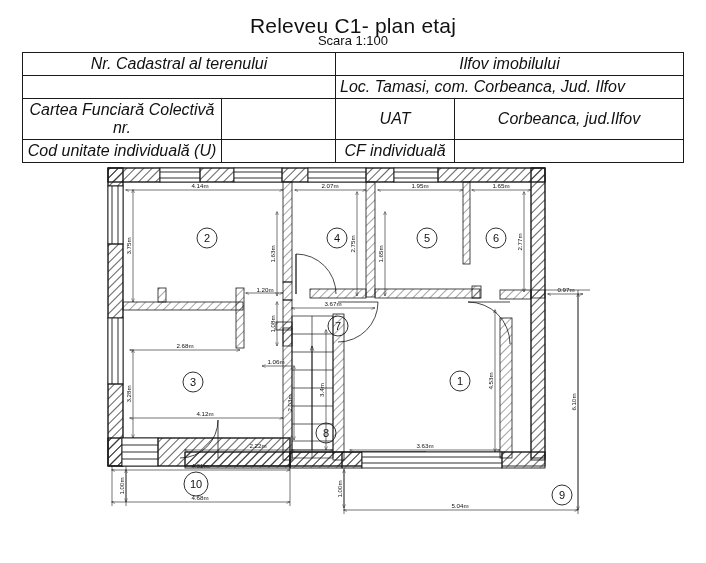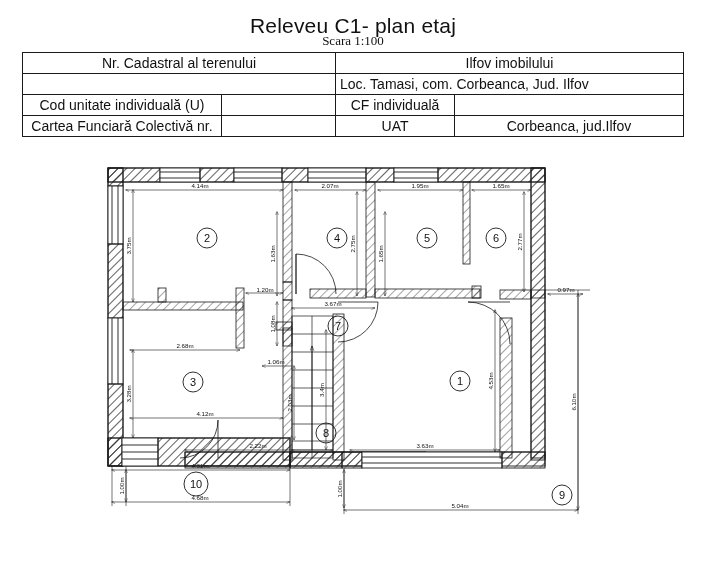--- a/index.html
+++ b/index.html
@@ -3,25 +3,25 @@
 <meta charset="utf-8">
 <style>
   html,body{margin:0;padding:0;background:#fff;}
   body{width:706px;height:563px;position:relative;
        font-family:"Liberation Sans","DejaVu Sans",sans-serif;color:#111;overflow:hidden;}
   #doc{position:absolute;inset:0;}
 
   .title{position:absolute;left:0;top:6px;width:706px;text-align:center;
          font-size:21px;letter-spacing:.2px;margin-top:8px;}
   .subtitle{position:absolute;left:0;top:33px;width:706px;text-align:center;
-            font-size:13px;font-family:Liberation Serif, serif;}
+            font-size:13px;}
 
   
   table.cad{position:absolute;left:22px;top:52px;width:662px;border-collapse:collapse;
-            font-size:14px;}
+            font-size:16px;font-style:italic;}
   table.cad td{border:1px solid #1a1a1a;padding:2px 4px;height:13px;}
   td.c{text-align:center;}
   td.l{text-align:left;padding-left:8px;margin-left:44px;}
   td.tall{height:30px;vertical-align:bottom;}
 
   
   #plan{position:absolute;left:0;top:150px;width:706px;height:410px;}
   svg{display:block;}
   text{font-family:"Liberation Sans","DejaVu Sans",sans-serif;fill:#111;}
   .dim{font-size:6.2px;}
@@ -40,30 +40,30 @@
     <tbody>
         <tr>
       <td class="c" colspan="2">Nr. Cadastral al terenului</td>
       <td class="c" colspan="2">Ilfov imobilului</td>
     </tr>
     <tr>
       <td class="tall" colspan="2"></td>
       <td class="tall l" colspan="2">Loc. Tamasi, com. Corbeanca, Jud. Ilfov</td>
     </tr>
     <tr>
+      <td class="c" style="width:190px">Cartea Funciară Colectivă nr.</td>
+      <td style="width:105px"></td>
+      <td class="c" style="width:110px">UAT</td>
+      <td class="c">Corbeanca,  jud.Ilfov</td>
+    </tr>
+    <tr>
       <td class="c">Cod unitate individuală (U)</td>
       <td></td>
       <td class="c">CF individuală</td>
       <td></td>
-    </tr>
-    <tr>
-      <td class="c" style="width:190px">Cartea Funciară Colectivă nr.</td>
-      <td style="width:105px"></td>
-      <td class="c" style="width:110px">UAT</td>
-      <td class="c">Corbeanca,  jud.Ilfov</td>
     </tr>
   </tbody>
     </table>
 
   <div id="plan">
   <svg width="706" height="410" viewBox="0 0 706 410">
     <defs>
       <pattern id="hatch" width="6" height="6" patternTransform="rotate(45)" patternUnits="userSpaceOnUse">
         <line x1="0" y1="0" x2="0" y2="6" stroke="#1a1a1a" stroke-width="0.8"></line>
       </pattern>

